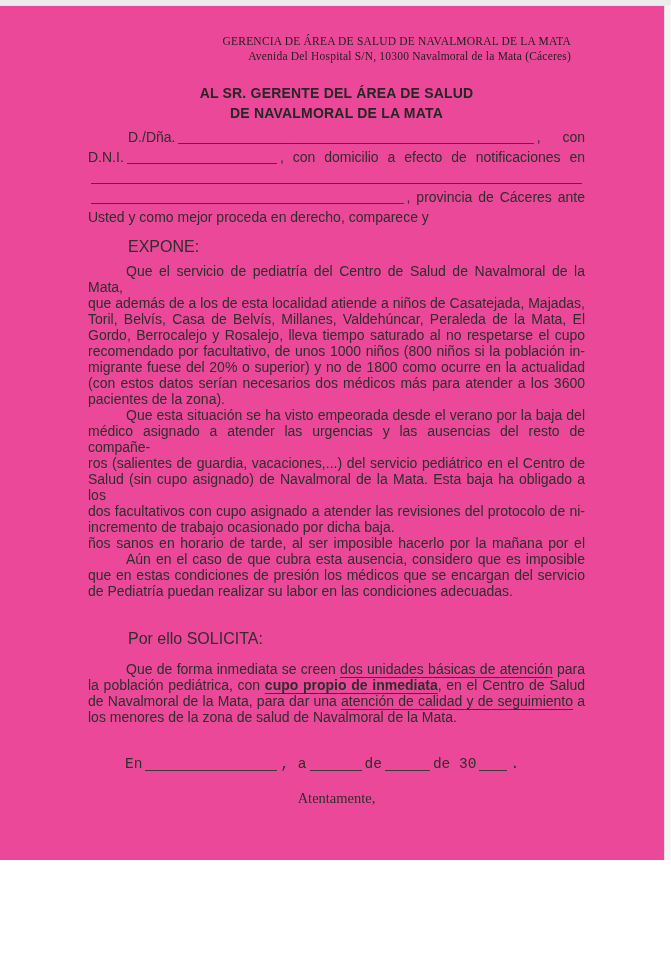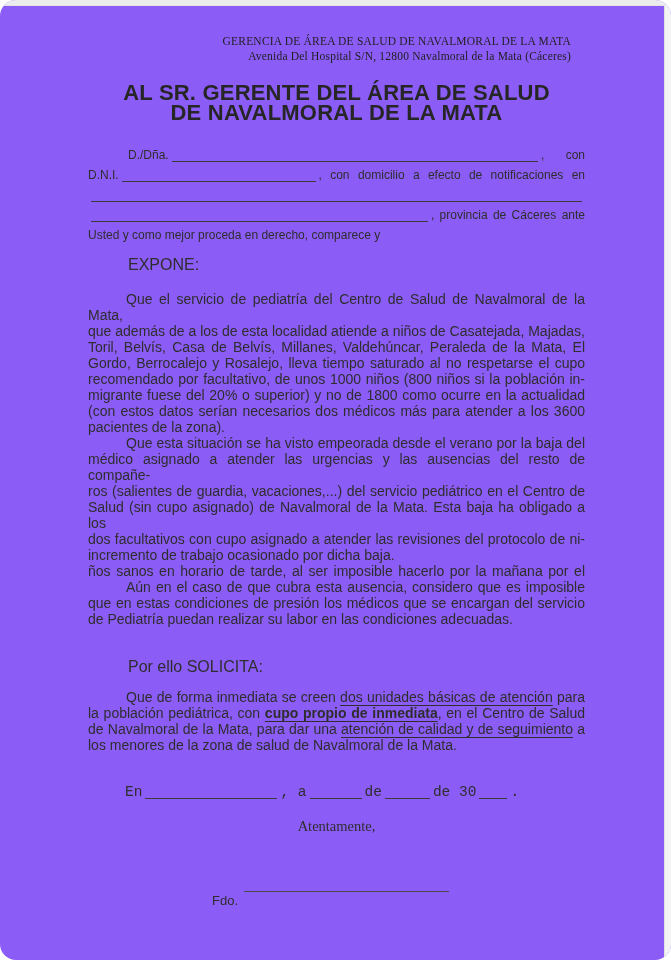--- a/index.html
+++ b/index.html
@@ -1,64 +1,63 @@
 <!DOCTYPE html>
 <html><head>
 <meta charset="utf-8">
 <style>
   html,body { margin:0; padding:0; background:#fff; }
   .page {
     position:relative;
-    width:671px; height:960px;
-    background:#8b5cf6;
+    width:671px; height:860px;
+    background:#ec4899;
     overflow:hidden;
     font-family:"Liberation Sans", sans-serif;
     color:#2e2e2e;
-    border-radius:16px;
   }
   .photo-top-edge {
     position:absolute; top:0; left:0; right:0; height:5px;
     background:#ececec; border-bottom:1px solid #e3e3e3;
   }
   .photo-right-edge {
     position:absolute; top:5px; right:0; bottom:0; width:6px;
     background:#f4f4f4; border-left:1px solid #e0e0e0;
   }
   .content { position:relative; padding:34px 86px 0 88px; }
 
   .org-header {
     text-align:right; padding-right:14px;
     font-family:"Liberation Serif", serif;
     font-size:11.5px; line-height:15px; color:#1f1f1f;
     letter-spacing:0.2px;
   }
   .letter-title {
     margin-top:19px; text-align:center;
-    font-weight:bold; font-size:22px; line-height:20px; color:#262626;
+    font-weight:bold; font-size:14px; line-height:20px; color:#262626;
     letter-spacing:0.2px;
   }
 
-  .intro { margin-top:22px; font-size:12px; line-height:20px; }
+  .intro { margin-top:4px; font-size:14px; line-height:20px; }
   .fline { display:flex; align-items:flex-end; height:20px; }
   .fline .txt { white-space:pre; }
   .blank {
     flex:1 1 auto; height:0;
     border-bottom:1.4px solid #3a3a3a;
     margin:0 3px 3px 3px;
   }
   .indent40 { padding-left:40px; }
   .ws18 { word-spacing:18px; }
   .ws5  { word-spacing:5px; }
   .ws2  { word-spacing:2px; }
 
   .sec-heading { margin-left:40px; font-size:16px; line-height:20px; }
   .expone-heading { margin-top:10px; }
   .solicita-heading { margin-top:30px; }
 
-  .paras { margin-top:16px; }
+  .paras { margin-top:6px; }
   .para { font-size:14px; line-height:16px; }
   .pline { text-align:justify; text-align-last:justify; white-space:normal; }
   .pline.plast { text-align-last:left; }
   .pline.find { text-indent:38px; }
   .useg { text-decoration:underline; text-underline-offset:2.5px; text-decoration-thickness:1.2px; }
   .bseg { font-weight:bold; }
   .solicita-para { margin-top:12px; }
 
   .date-line {
     margin-top:29px; padding-left:37px;
@@ -82,21 +81,21 @@
 <body>
 
 <div class="page">
   <div class="photo-top-edge"></div>
   <div class="photo-right-edge"></div>
 
   <div class="content">
 
     <div class="org-header">
       <div>GERENCIA DE ÁREA DE SALUD DE NAVALMORAL DE LA MATA</div>
-      <div>Avenida Del Hospital S/N, 12800 Navalmoral de la Mata (Cáceres)</div>
+      <div>Avenida Del Hospital S/N, 10300 Navalmoral de la Mata (Cáceres)</div>
     </div>
 
     <div class="letter-title">
       <div>AL SR. GERENTE DEL ÁREA DE SALUD</div>
       <div>DE NAVALMORAL DE LA MATA</div>
     </div>
 
     <div class="intro">
       <div class="fline indent40">
         <span class="txt">D./Dña.</span>

